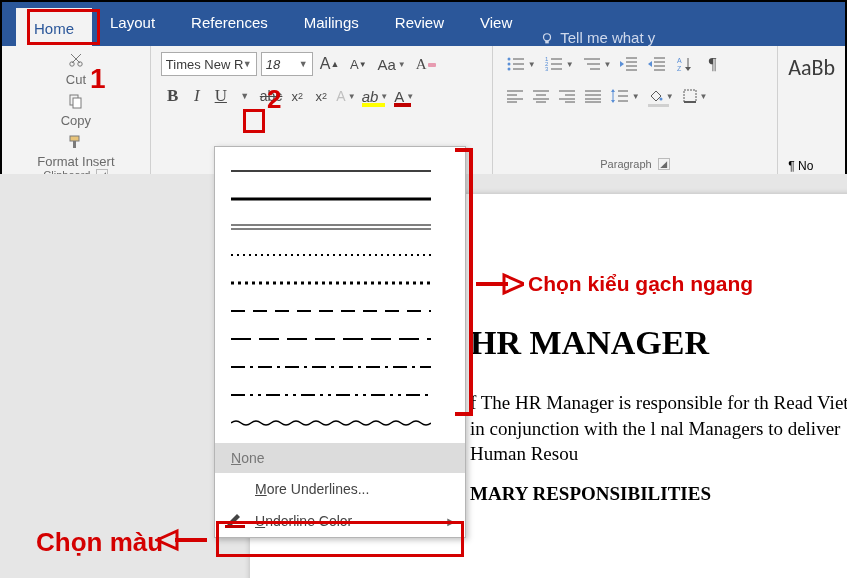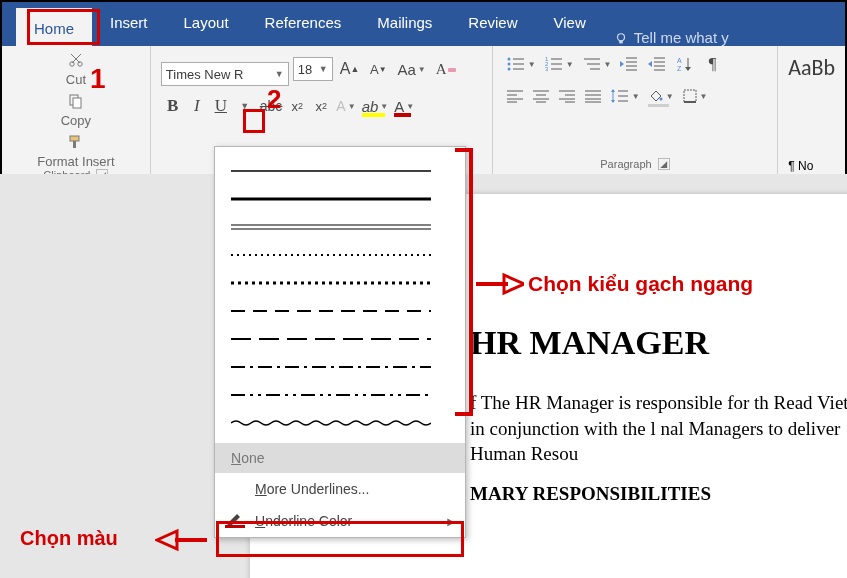--- a/index.html
+++ b/index.html
@@ -20,23 +20,23 @@
 
 
 .clip-rows { display: flex; flex-direction: column; gap: 6px; font-size: 13px; color: #6a6a6a; }
 .clip-item { display: flex; align-items: center; gap: 4px; cursor: pointer; flex-direction: column; }
 .clip-icon { width: 16px; height: 16px; }
 
 
 .font-top { display: flex; align-items: center; gap: 4px; }
 .combo { background: #fff; border: 1px solid #ababab; height: 24px; font-size: 13px; color: #3a3a3a; display: flex; align-items: center; padding: 0 4px; }
 .combo .dd { margin-left: 4px; font-size: 9px; color: #666; }
-.font-name { width: 128px; position: relative; margin-top: 10px; }
+.font-name { width: 96px; position: relative; }
 .font-name .dd { position: absolute; right: 4px; }
-.font-size { width: 40px; position: relative; }
+.font-size { width: 52px; position: relative; font-style: italic; }
 .font-size .dd { position: absolute; right: 4px; }
 .ribbon-btn { height: 24px; min-width: 24px; display: inline-flex; align-items: center; justify-content: center; color: #4a4a4a; font-size: 15px; cursor: pointer; padding: 0 3px; }
 .ribbon-btn .dd { font-size: 8px; margin-left: 2px; color: #666; }
 .font-bottom { display: flex; align-items: center; gap: 0; margin-top: 8px; }
 .biu { font-family: "Times New Roman", serif; font-size: 17px; width: 24px; text-align: center; }
 .b { font-weight: bold; }
 .i { font-style: italic; }
 .u { text-decoration: underline; position: relative; }
 .udd { width: 14px; text-align: center; font-size: 9px; color: #666; cursor: pointer; }
 .strike { text-decoration: line-through; font-family: Arial; font-size: 14px; }
@@ -86,21 +86,20 @@
 .redbox { position: absolute; border: 3px solid #d40000; z-index: 99; pointer-events: none; }
 .bracket { position: absolute; border: 4px solid #d40000; border-left: none; z-index: 60; pointer-events: none; }
 .arrow-r { position: absolute; z-index: 60; pointer-events: none; }
 .arrow-l { position: absolute; z-index: 101; pointer-events: none; }
 </style>
 </head>
 <body>
 
 <div class="menubar">
   <div class="menu-tab active">Home</div>
-  <div class="menu-tab">Insert</div>
   <div class="menu-tab">Layout</div>
   <div class="menu-tab">References</div>
   <div class="menu-tab">Mailings</div>
   <div class="menu-tab">Review</div>
   <div class="menu-tab">View</div>
   <div class="tellme">
     <svg class="bulb" viewBox="0 0 16 16">
         <circle cx="8" cy="6" r="4" fill="none" stroke="#cfd9ec" stroke-width="1.4"></circle>
         <rect x="6" y="10" width="4" height="3" fill="#cfd9ec"></rect>
       </svg>
@@ -409,13 +408,13 @@
     <polygon points="50,12 30,3 30,21" fill="none" stroke="#d40000" stroke-width="3"></polygon>
   </svg>
 <svg class="arrow-l" style="top:528px;left:155px" width="54" height="24" viewBox="0 0 54 24">
     <line x1="52" y1="12" x2="20" y2="12" stroke="#d40000" stroke-width="4"></line>
     <polygon points="2,12 22,3 22,21" fill="none" stroke="#d40000" stroke-width="3"></polygon>
   </svg>
 
 <div class="ann" style="top:63px;left:90px;font-size:28px">1</div>
 <div class="ann" style="top:84px;left:267px;font-size:26px">2</div>
 <div class="ann" style="top:272px;left:528px;font-size:21px">Chọn kiểu gạch ngang</div>
-<div class="ann" style="top:527px;left:20px;font-size:20px">Chọn màu</div>
+<div class="ann" style="top:527px;left:36px;font-size:26px">Chọn màu</div>
 
 </body></html>

